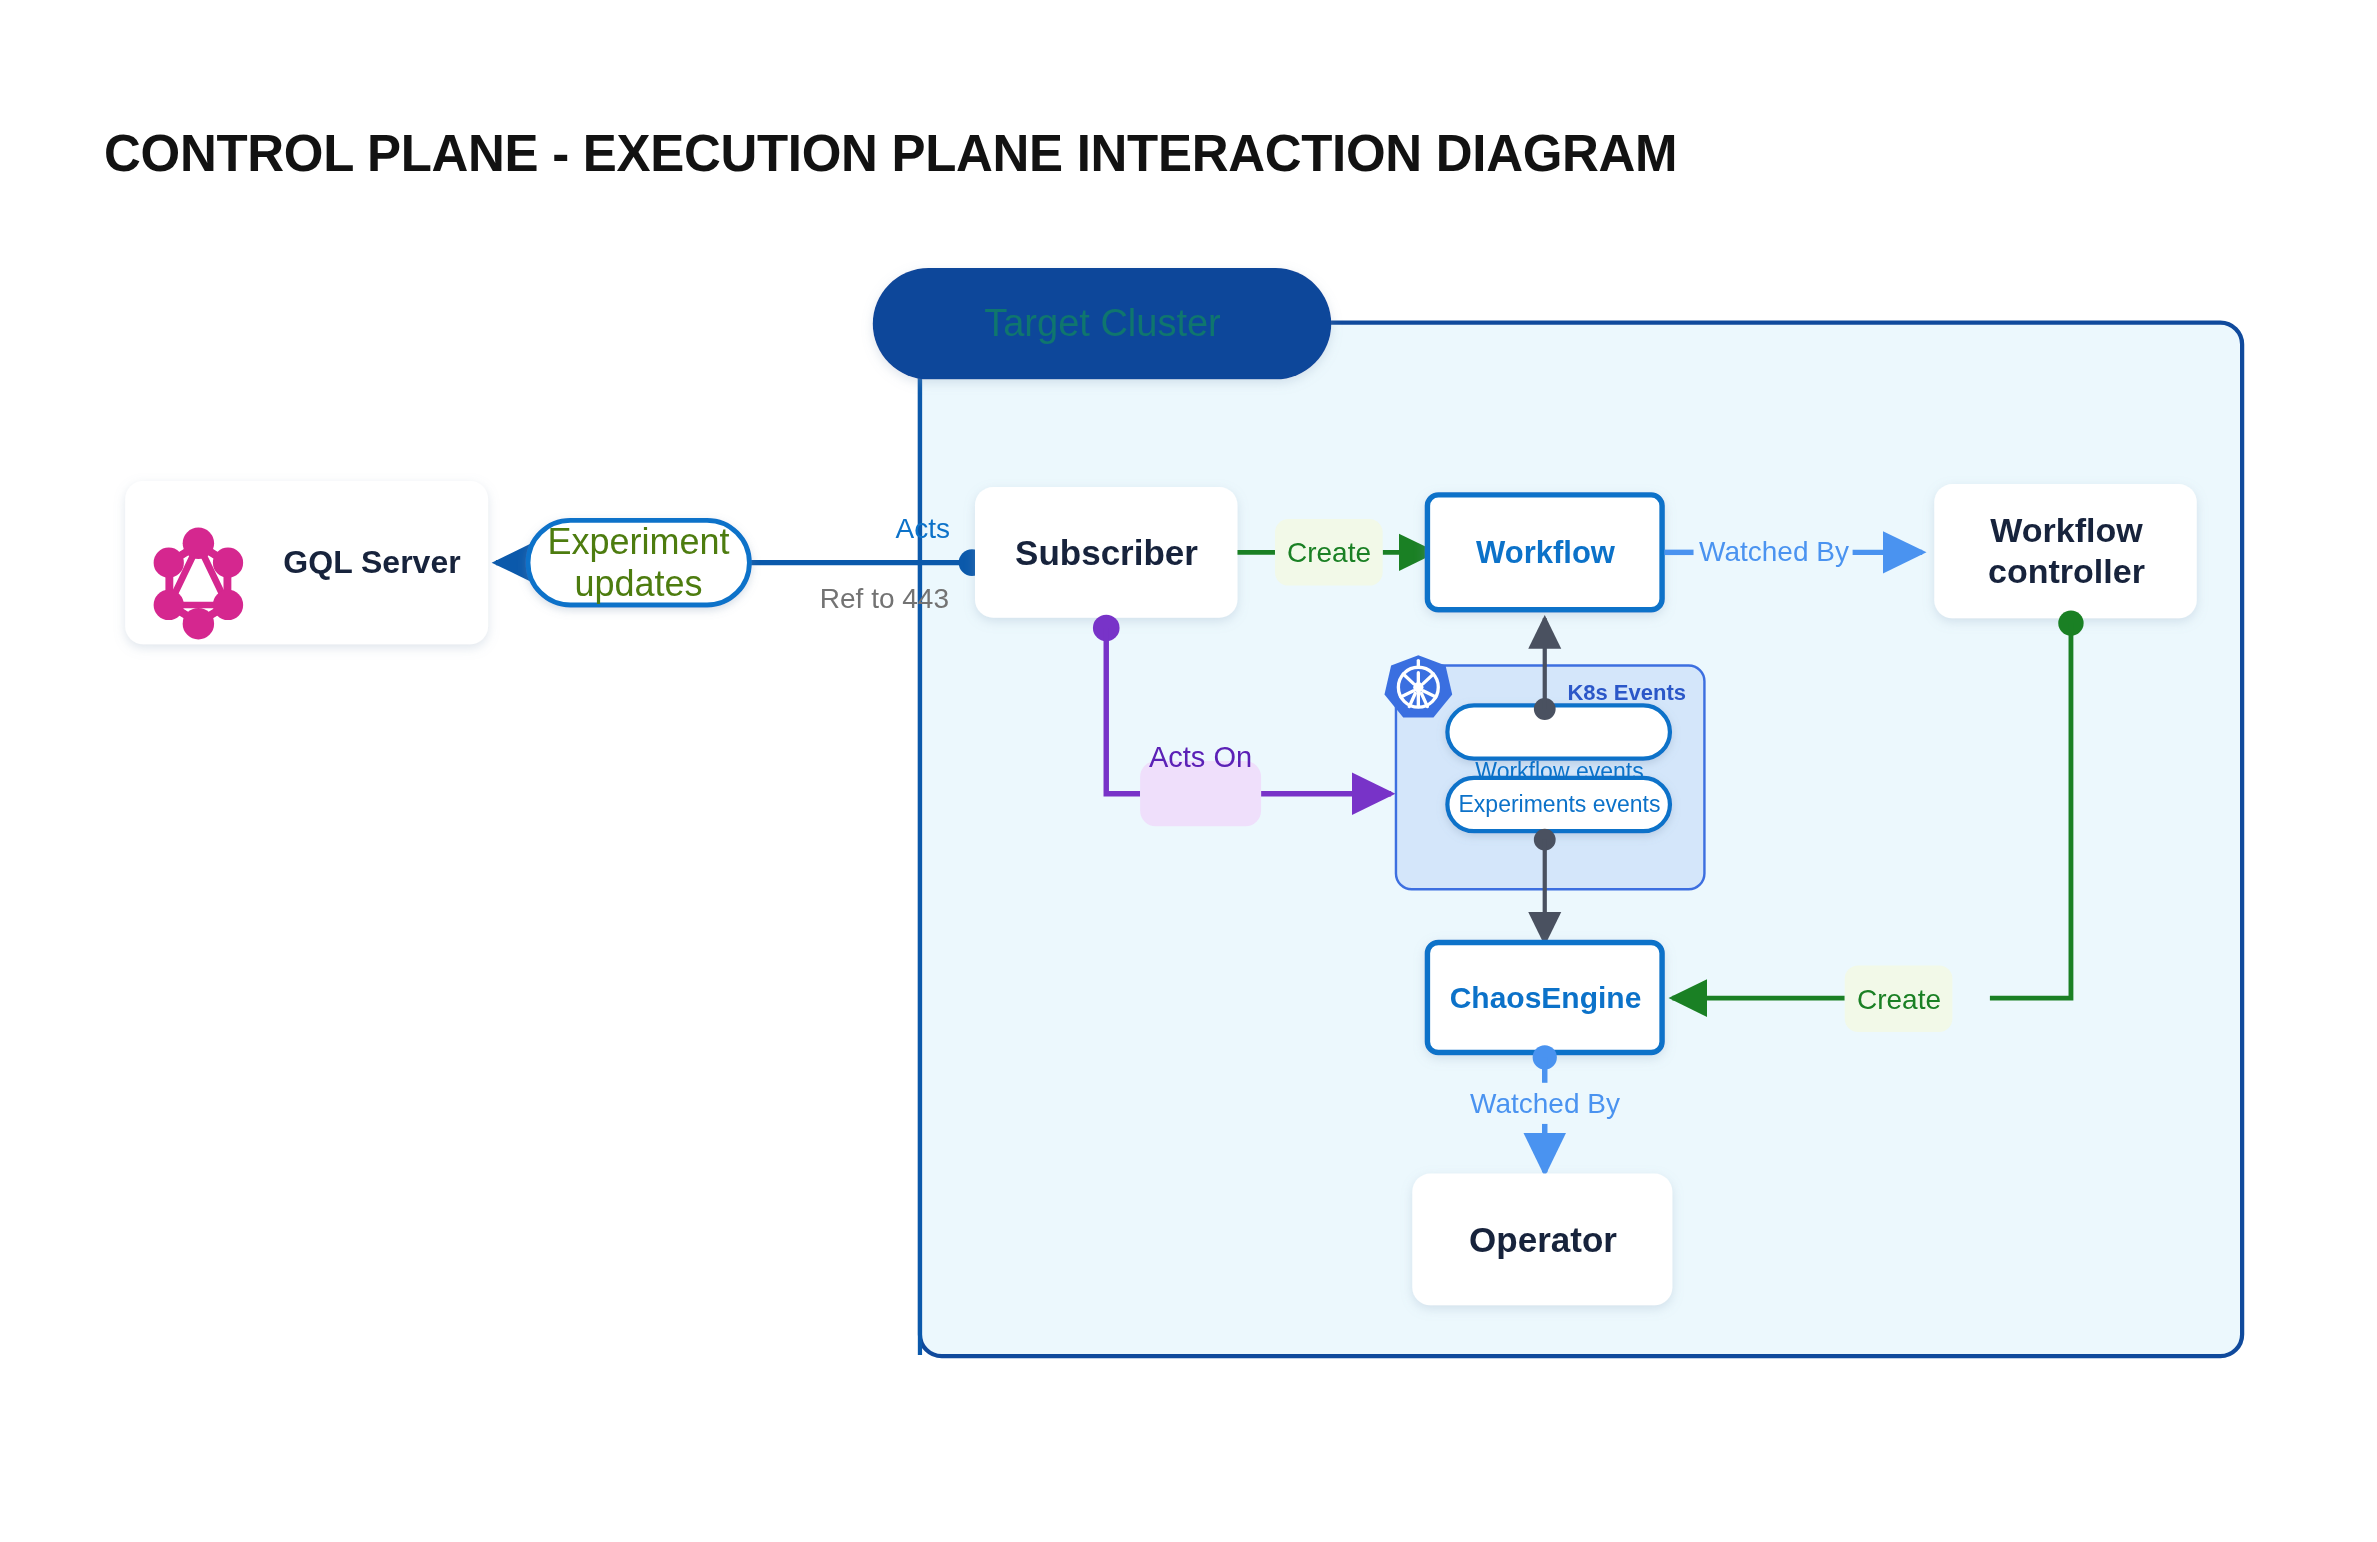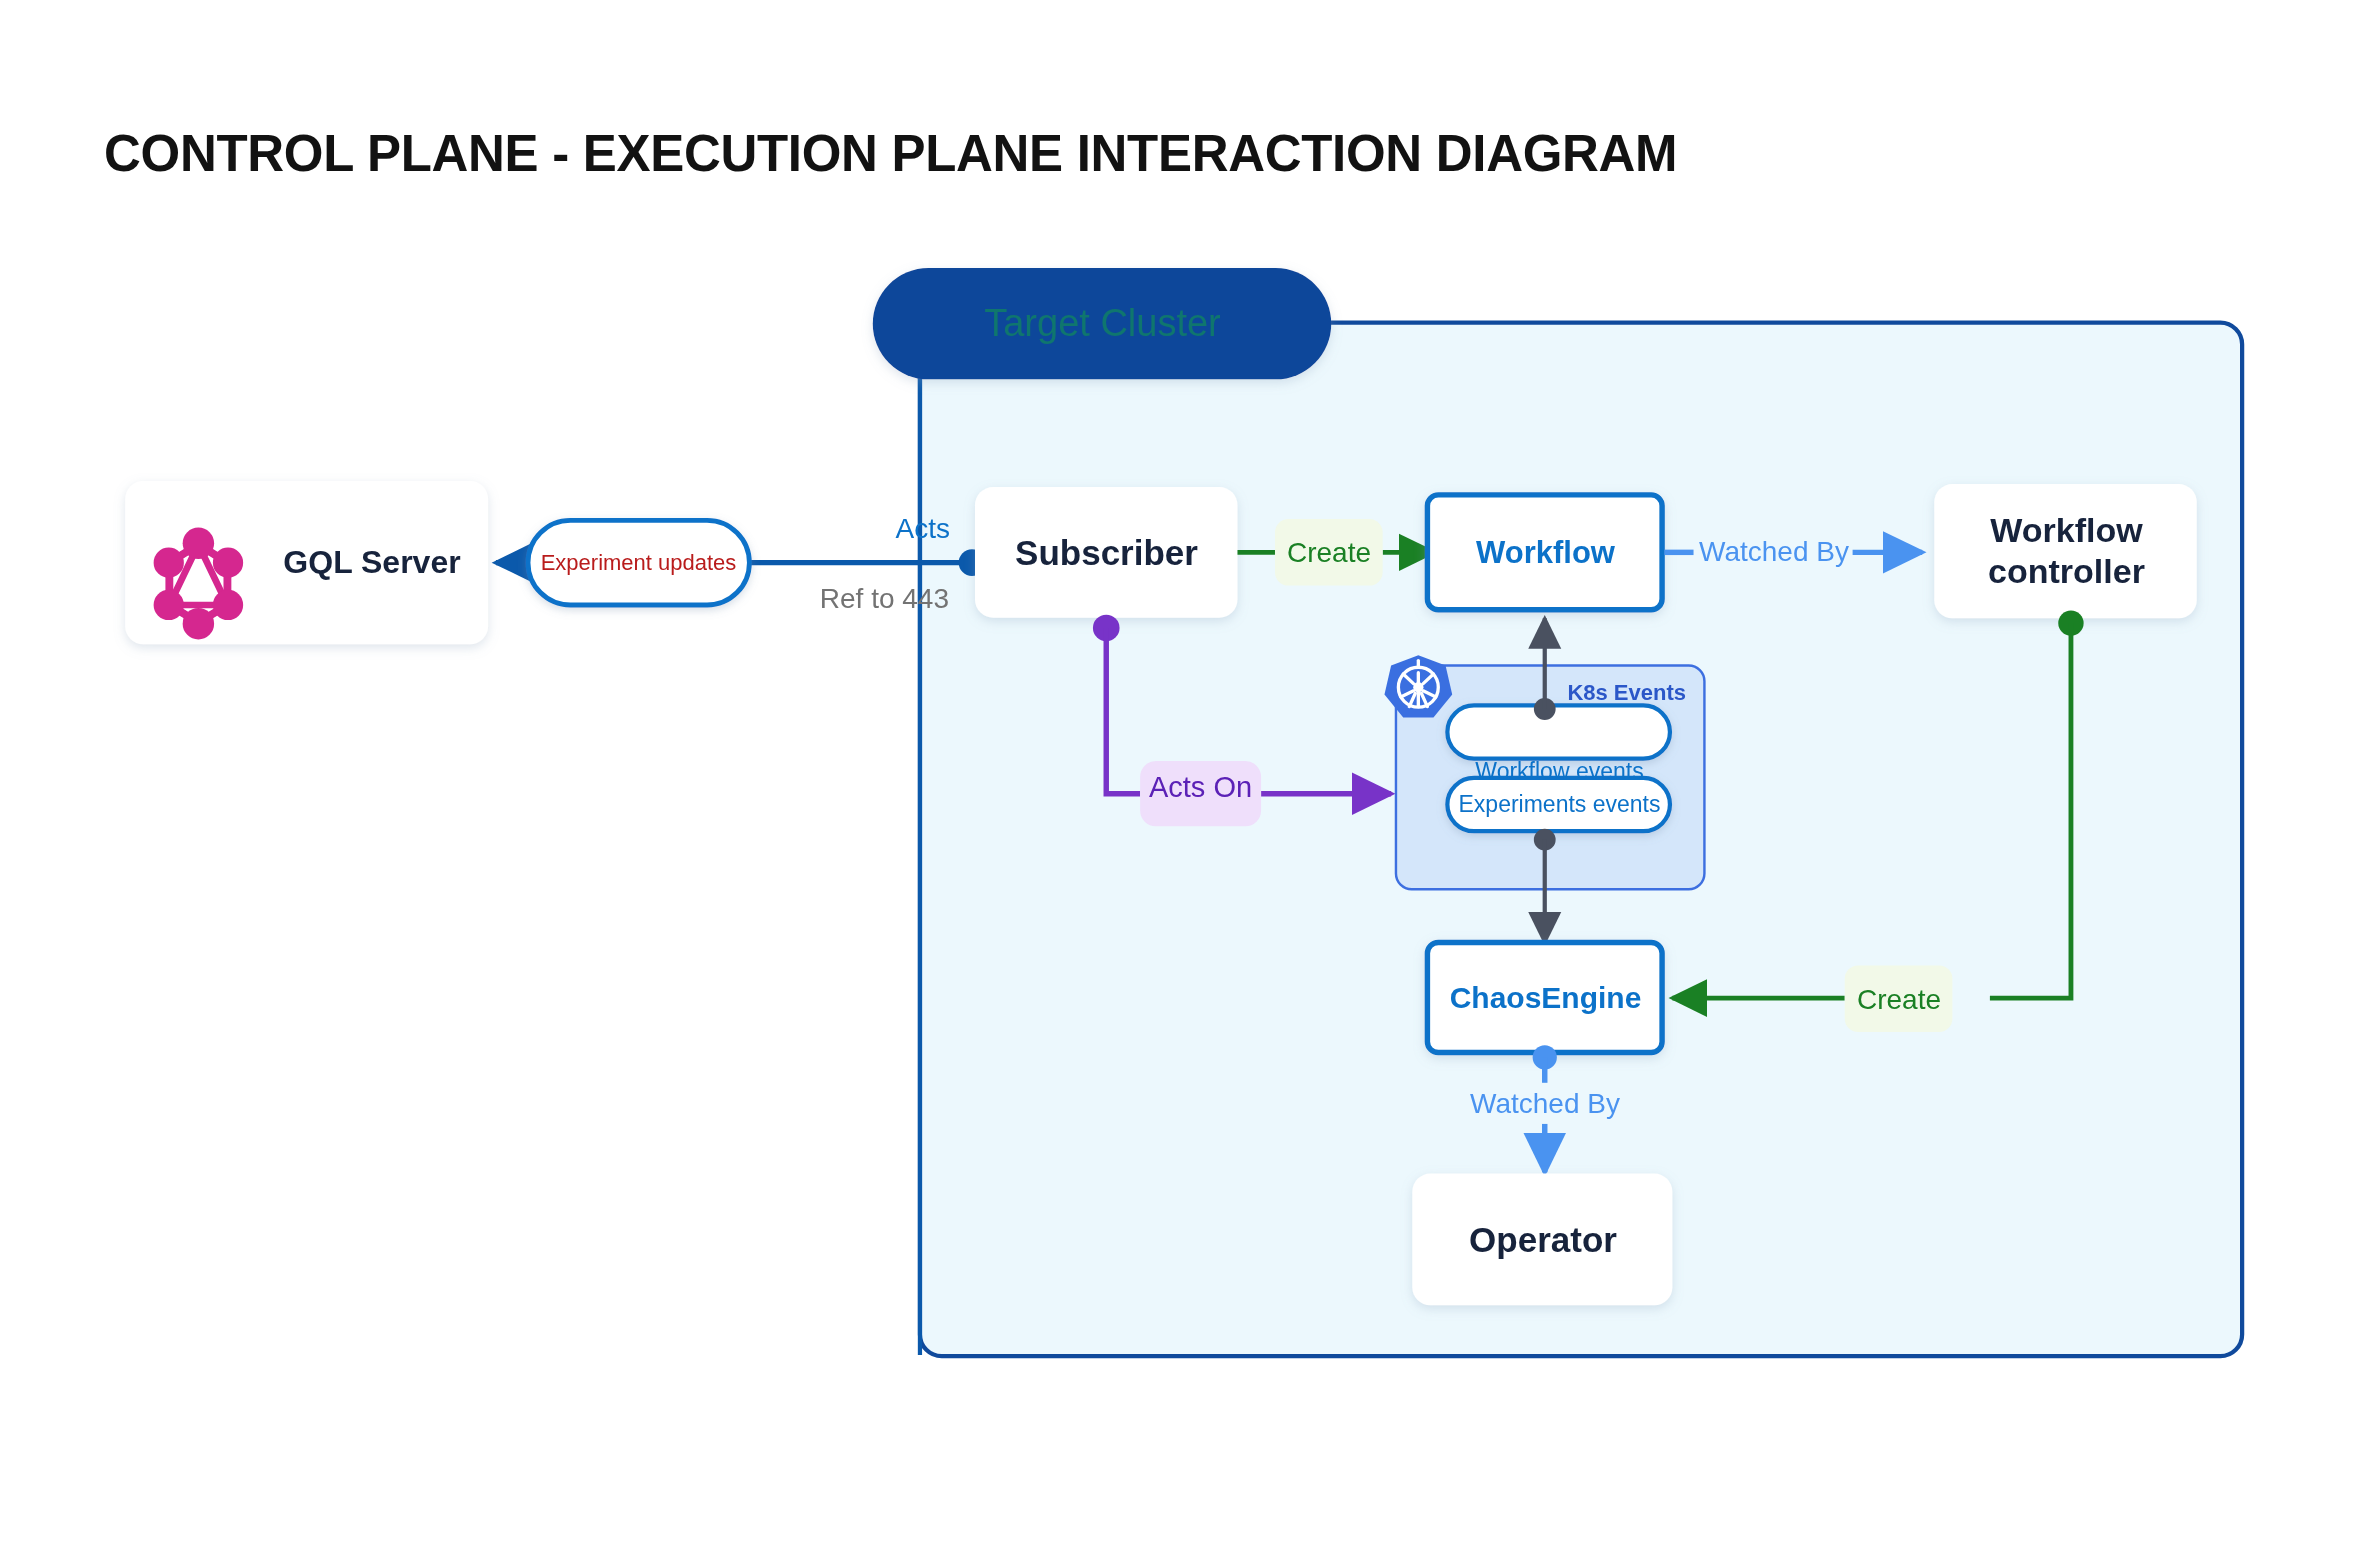--- a/index.html
+++ b/index.html
@@ -214,21 +214,21 @@
 
     <g>
       <rect x="1443" y="443" width="758" height="184" rx="92" ry="92" fill="#10479a" filter="url(#cardShadow)"></rect>
     </g>
   </svg>
 
   <div class="node-label" style="left:873px; top:268px; width:459px; height:111px; font-size:38px; color:#0f766e; font-weight:400;">Target Cluster</div>
 
   <div class="node-label txt-dark" style="left:260px; top:481px; width:224px; height:163px; font-size:32px;">GQL Server</div>
 
-  <div class="edge-label" style="left:528px; top:520px; width:221px; height:85px; font-size:22px; color:#b91c1c; line-height:1.15; white-space:normal;">Experiment updates</div>
+  <div class="edge-label" style="left:528px; top:520px; width:221px; height:85px; font-size:36px; color:#4d7c0f; line-height:1.15; white-space:normal;">Experiment updates</div>
 
   <div class="edge-label" style="left:805px; top:511px; width:145px; height:36px; font-size:28px; color:#0c72c9; justify-content:flex-end;">Acts</div>
 
   <div class="edge-label" style="left:774px; top:581px; width:175px; height:36px; font-size:28px; color:#737373; justify-content:flex-end;">Ref to 443</div>
 
   <div class="node-label txt-dark" style="left:975px; top:487px; width:263px; height:131px; font-size:35px;">Subscriber</div>
 
   <div class="edge-label" style="left:1275px; top:519px; width:108px; height:67px; font-size:28px; color:#1a8024;">Create</div>
 
   <div class="node-label txt-blue" style="left:1428px; top:495px; width:235px; height:115px; font-size:31px;">Workflow</div>
@@ -236,21 +236,21 @@
   <div class="edge-label" style="left:1694px; top:532px; width:160px; height:40px; font-size:28px; color:#4a93f0;">Watched By</div>
 
   <div class="node-label txt-dark" style="left:1935px; top:484px; width:263px; height:134px; font-size:34px; line-height:1.2; flex-direction:column;">Workflow controller</div>
 
   <div class="edge-label" style="left:1523px; top:678px; width:163px; height:29px; font-size:22px; color:#2b57c8; font-weight:700; justify-content:flex-end;">K8s Events</div>
 
   <div class="node-label" style="left:1448px; top:705px; width:223px; height:53px; font-size:23px; color:#0c72c9;margin-top:40px;">Workflow events</div>
 
   <div class="node-label" style="left:1448px; top:778px; width:223px; height:53px; font-size:23px; color:#0c72c9;">Experiments events</div>
 
-  <div class="edge-label" style="left:1140px; top:755px; width:121px; height:65px; font-size:29px; color:#5b21b6;">Acts On</div>
+  <div class="edge-label" style="left:1140px; top:725px; width:121px; height:65px; font-size:29px; color:#5b21b6;">Acts On</div>
 
   <div class="node-label txt-blue" style="left:1428px; top:943px; width:235px; height:110px; font-size:30px;">ChaosEngine</div>
 
   <div class="edge-label" style="left:1845px; top:966px; width:108px; height:67px; font-size:28px; color:#1a8024;">Create</div>
 
   <div class="edge-label" style="left:1448px; top:1083px; width:194px; height:41px; font-size:28px; color:#4a93f0;">Watched By</div>
 
   <div class="node-label txt-dark" style="left:1413px; top:1174px; width:260px; height:132px; font-size:35px;">Operator</div>
 
 </div>

